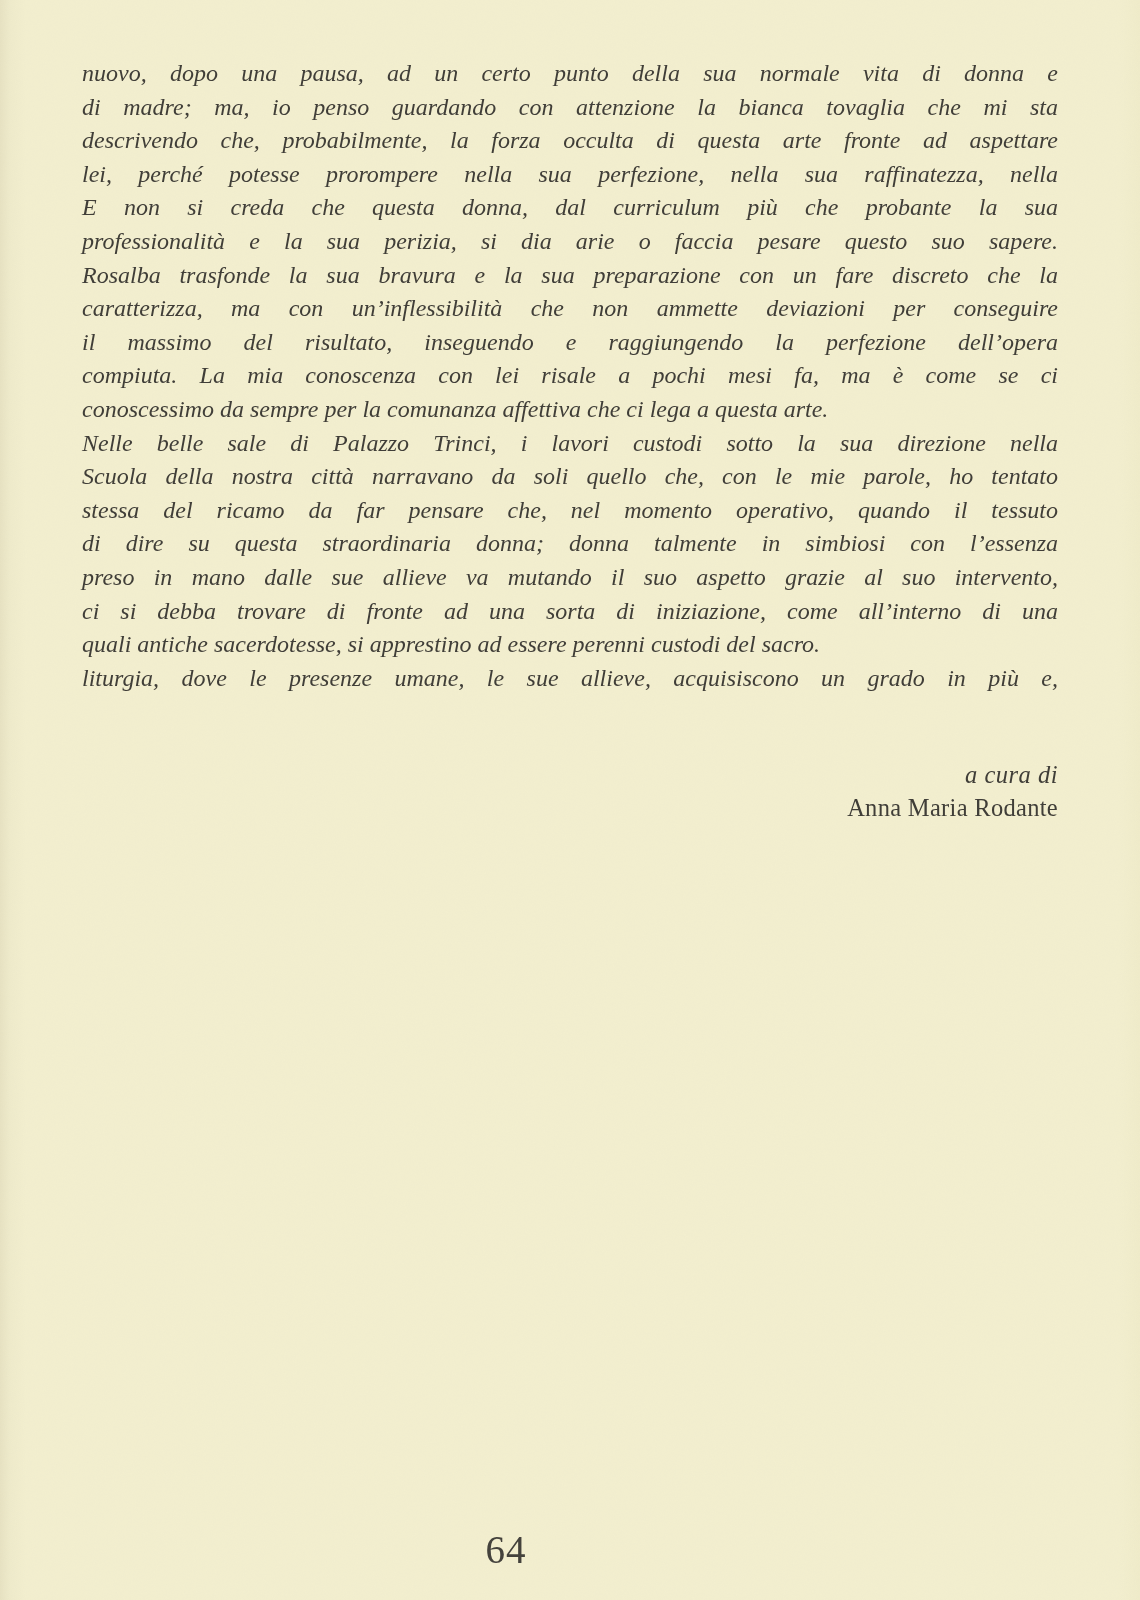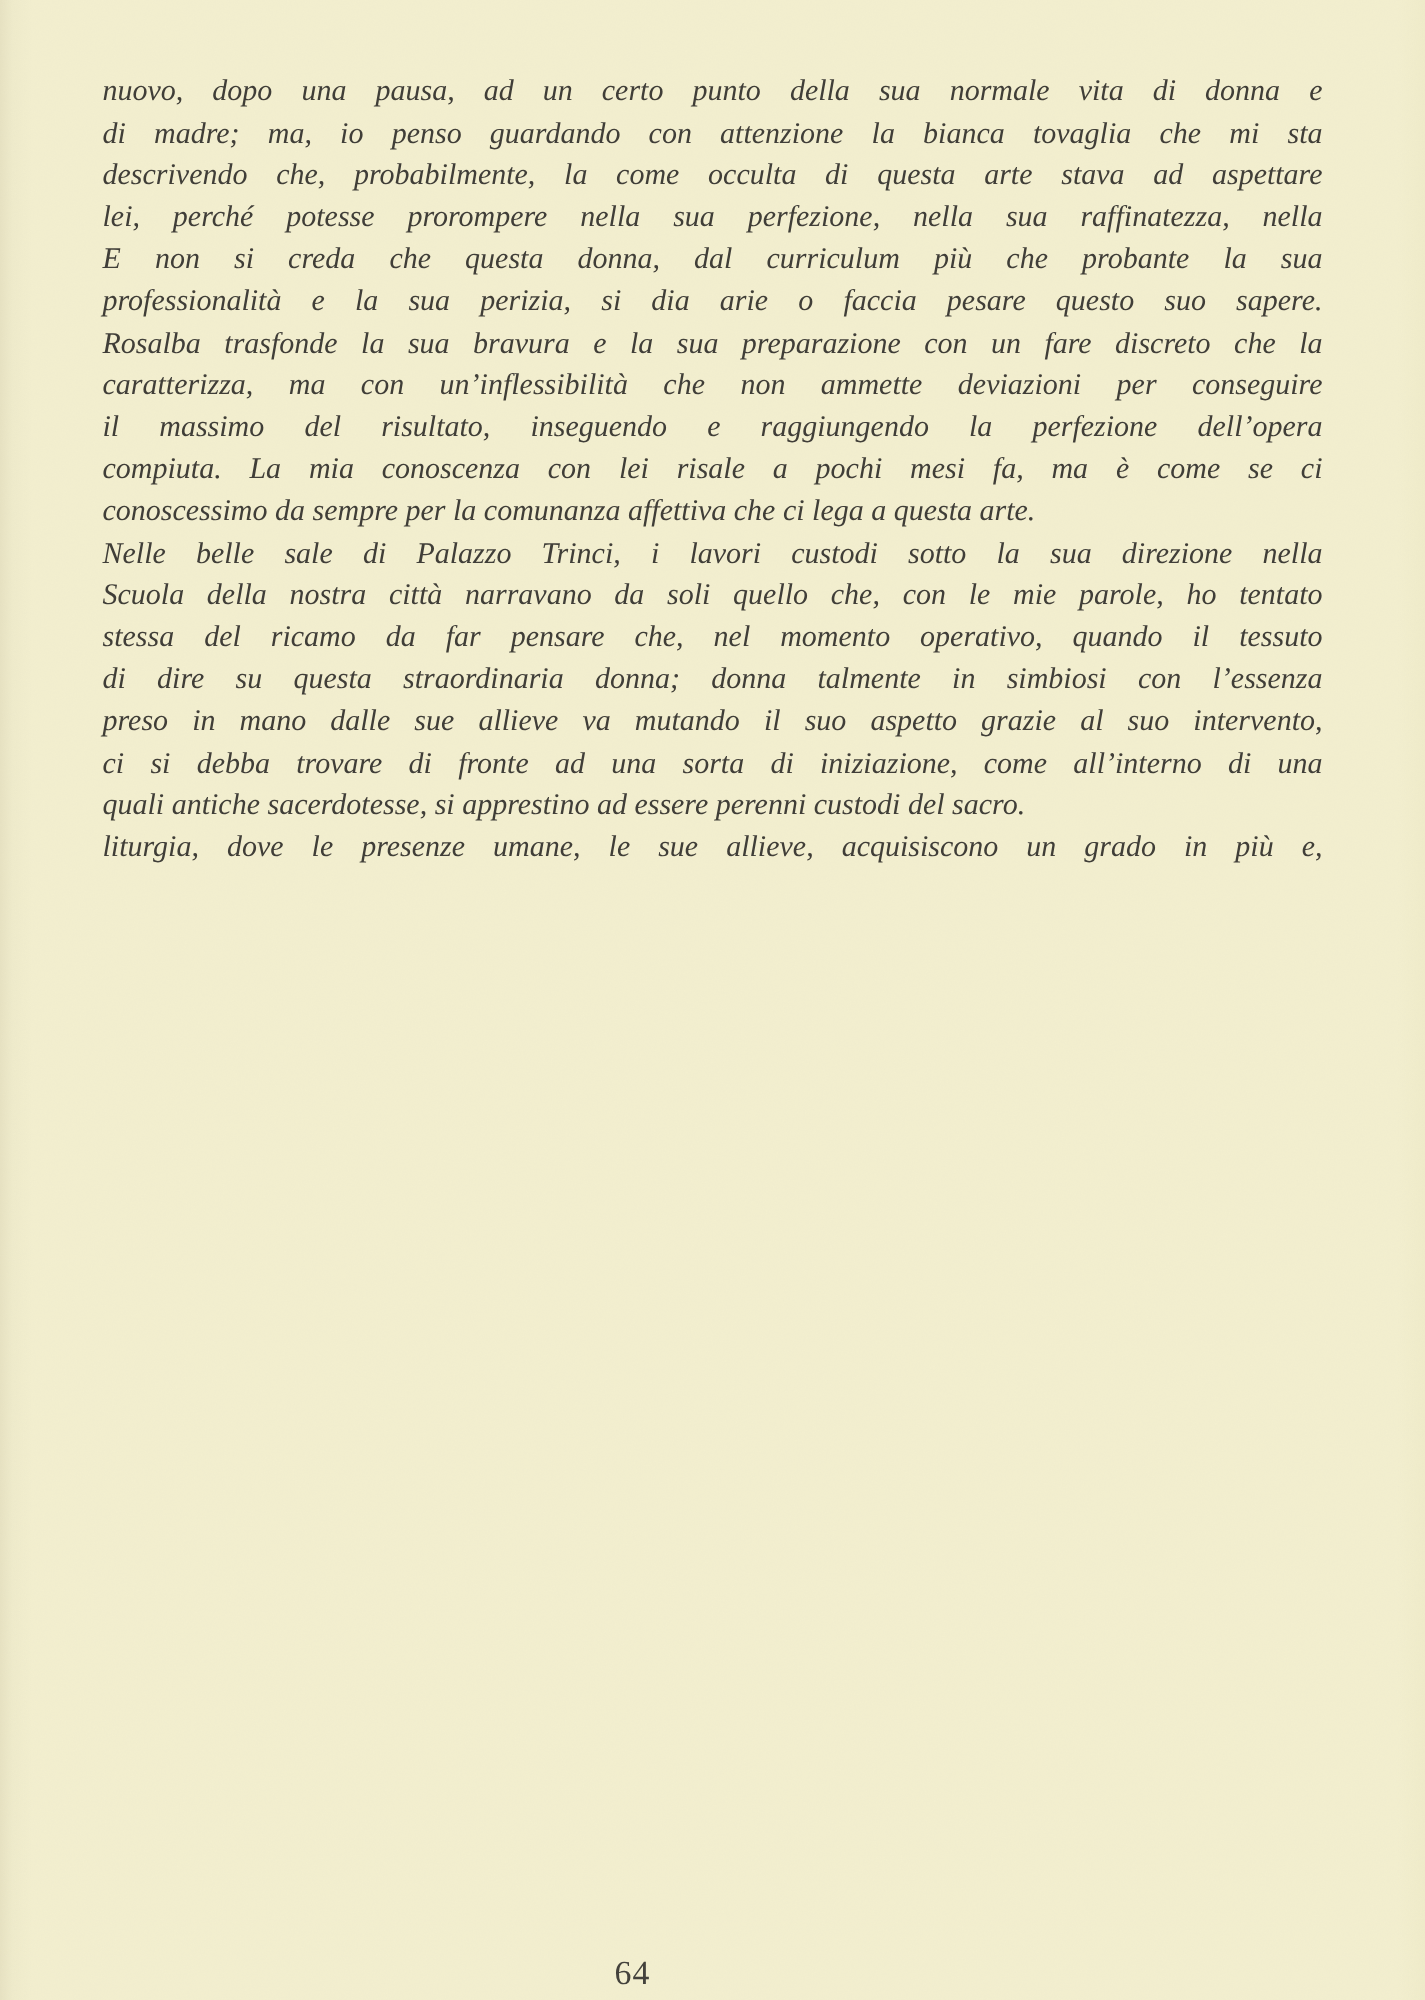--- a/index.html
+++ b/index.html
@@ -62,45 +62,44 @@
   .signature .name {
     letter-spacing: 0.3px;
   }
   .page-number {
     position: absolute;
     left: 0;
     top: 1535px;
     width: 1012px;
     text-align: center;
     color: #44423c;
-    font-size: 27px;
+    font-size: 39px;
     line-height: 30px;
     letter-spacing: 1px;
-    margin-top: 28px;
   }
 </style>
 </head>
 <body>
 
 <div class="page">
 
   <svg class="grain" width="1140" height="1600" xmlns="http://www.w3.org/2000/svg">
     <filter id="paperNoise">
       <feTurbulence type="fractalNoise" baseFrequency="0.9" numOctaves="2" result="n"></feTurbulence>
       <feColorMatrix in="n" type="matrix" values="0 0 0 0 0.55  0 0 0 0 0.53  0 0 0 0 0.45  0 0 0 1 0"></feColorMatrix>
     </filter>
     <rect width="1140" height="1600" filter="url(#paperNoise)"></rect>
   </svg>
 
   <div class="text-block">
 
   <div class="paragraph">
         <div class="line">nuovo, dopo una pausa, ad un certo punto della sua normale vita di donna e</div>
         <div class="line">di madre; ma, io penso guardando con attenzione la bianca tovaglia che mi sta</div>
-        <div class="line">descrivendo che, probabilmente, la come occulta di questa arte stava ad aspettare</div>
+        <div class="line">descrivendo che, probabilmente, la forza occulta di questa arte fronte ad aspettare</div>
         <div class="line">lei, perché potesse prorompere nella sua perfezione, nella sua raffinatezza, nella</div>
       </div>
       <div class="paragraph">
         <div class="line">E non si creda che questa donna, dal curriculum più che probante la sua</div>
         <div class="line">professionalità e la sua perizia, si dia arie o faccia pesare questo suo sapere.</div>
         <div class="line">Rosalba trasfonde la sua bravura e la sua preparazione con un fare discreto che la</div>
         <div class="line">caratterizza, ma con un’inflessibilità che non ammette deviazioni per conseguire</div>
         <div class="line">il massimo del risultato, inseguendo e raggiungendo la perfezione dell’opera</div>
         <div class="line">compiuta. La mia conoscenza con lei risale a pochi mesi fa, ma è come se ci</div>
         <div class="line last">conoscessimo da sempre per la comunanza affettiva che ci lega a questa arte.</div>
@@ -110,16 +109,20 @@
         <div class="line">Scuola della nostra città narravano da soli quello che, con le mie parole, ho tentato</div>
         <div class="line">stessa del ricamo da far pensare che, nel momento operativo, quando il tessuto</div>
         <div class="line">di dire su questa straordinaria donna; donna talmente in simbiosi con l’essenza</div>
         <div class="line">preso in mano dalle sue allieve va mutando il suo aspetto grazie al suo intervento,</div>
         <div class="line">ci si debba trovare di fronte ad una sorta di iniziazione, come all’interno di una</div>
         <div class="line last">quali antiche sacerdotesse, si apprestino ad essere perenni custodi del sacro.</div>
         <div class="line">liturgia, dove le presenze umane, le sue allieve, acquisiscono un grado in più e,</div>
       </div>
     </div>
 
+  <div class="signature">
+    <div class="role">a cura di</div>
+    <div class="name">Anna Maria Rodante</div>
+  </div>
 
   <div class="page-number">64</div>
 
 </div>
 
 </body></html>

